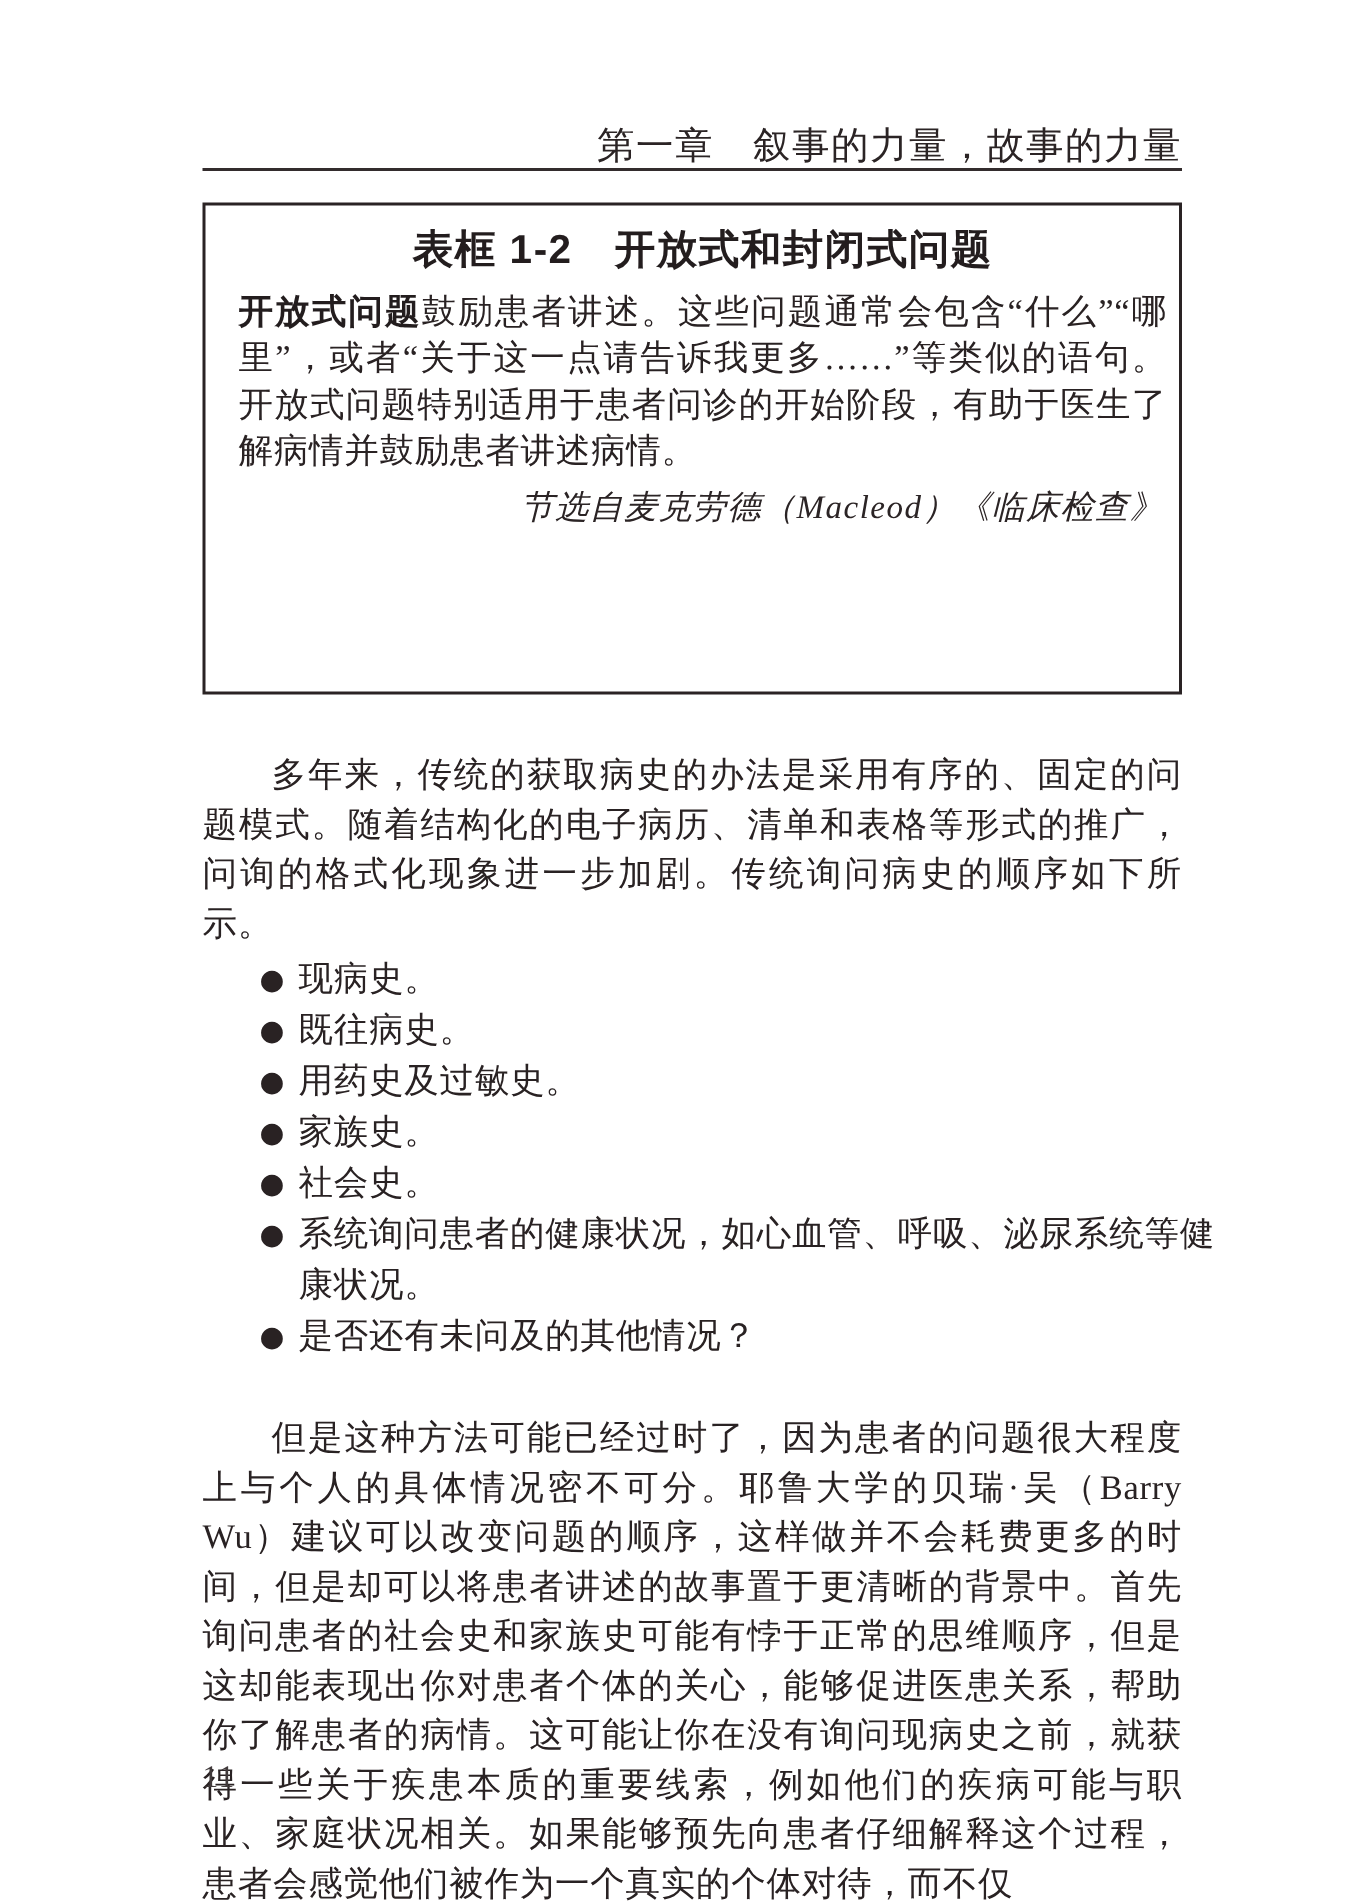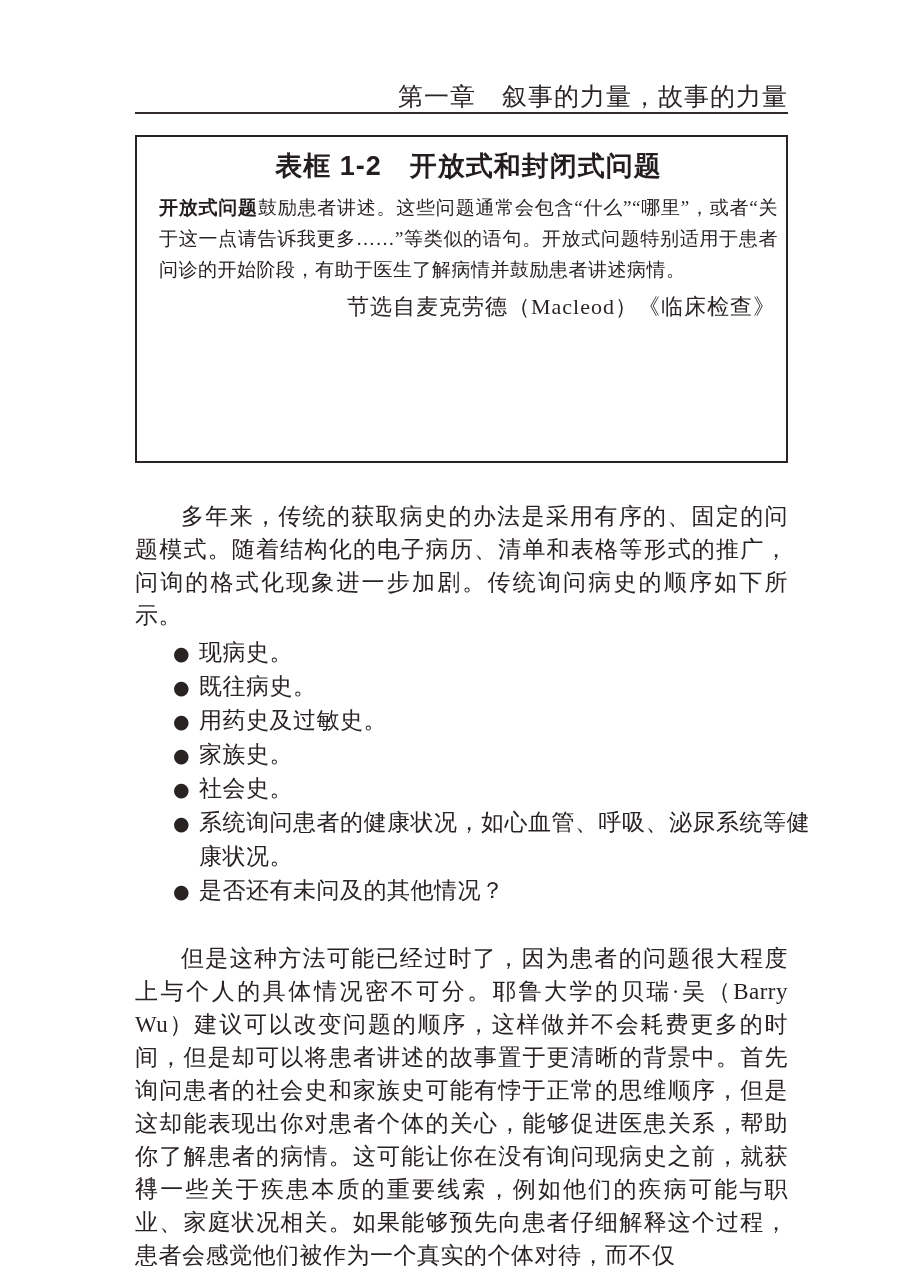--- a/index.html
+++ b/index.html
@@ -30,31 +30,31 @@
     padding:13px 8px 0 22px;
     background:#ffffff;
   }
   .box-title{
     margin:0;font-family:"Liberation Sans","DejaVu Sans",sans-serif;
     font-weight:bold;font-size:27px;line-height:32px;color:#231d1e;
     letter-spacing:1px;
     text-align:center;
   }
   .box-para{
-    margin:10px 0 0 0;font-size:19px;line-height:31px;
+    margin:10px 0 0 0;font-size:23px;line-height:31px;
     text-align:justify;letter-spacing:0.5px;
   }
   .box-para.second{margin-top:36px;}
   .lead{
     font-family:"Liberation Sans","DejaVu Sans",sans-serif;
     font-weight:bold;color:#231d1e;
   }
   .box-attribution{
     margin:7px 2px 0 0;font-size:22px;line-height:30px;
-    text-align:right;letter-spacing:1px;color:#2b2425;
+    text-align:right;font-style:italic;letter-spacing:1px;color:#2b2425;
   }
 
   .body-para{
     font-size:23px;line-height:33px;text-align:justify;
     text-indent:2em;letter-spacing:0.5px;margin:0;
   }
   .para-1{top:500px;}
   .para-2{top:942px;}
 
   .history-list{

